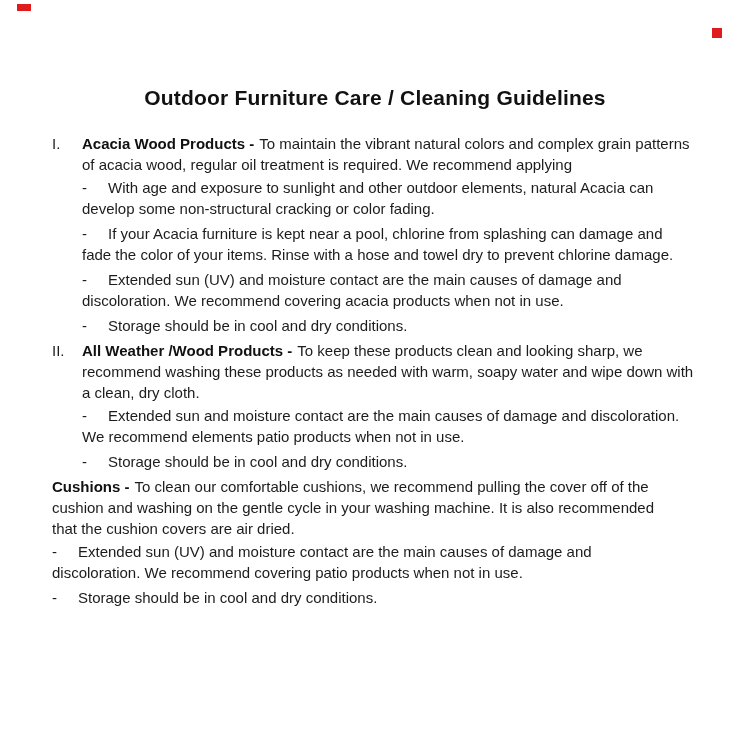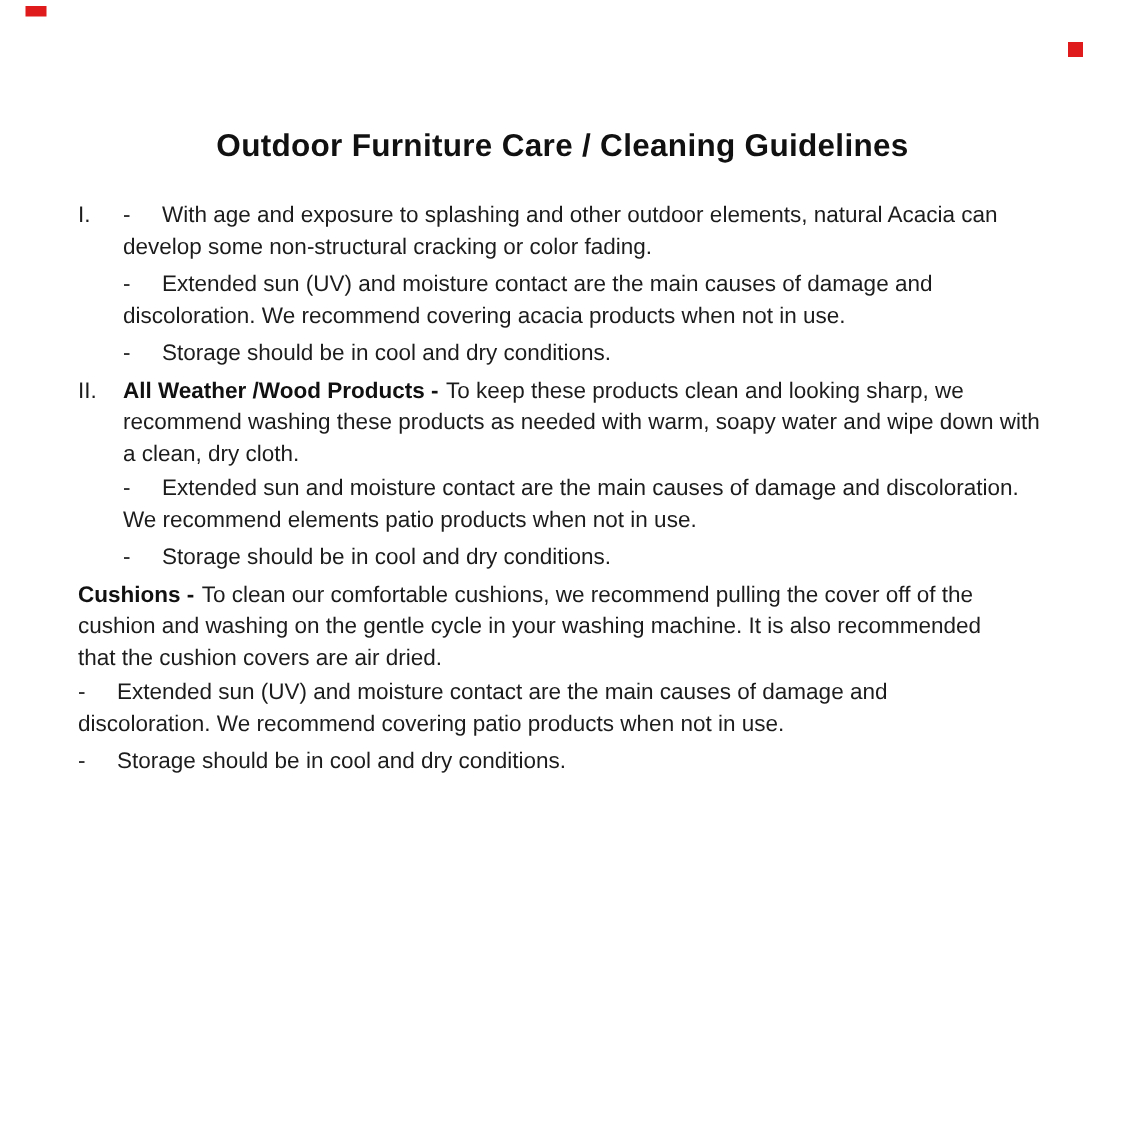--- a/index.html
+++ b/index.html
@@ -67,22 +67,26 @@
   <div class="mark mark-right"></div>
   <div class="mark mark-bottom"></div>
 
   <div class="doc">
 
     <h1 class="title">Outdoor Furniture Care / Cleaning Guidelines</h1>
 
     <div class="section">
       <div class="numeral">I.</div>
       <div class="content">
-        <p class="bullet"><span class="dash">-</span><span>With age and exposure to splashing and other outdoor elements, natural Acacia can
+        <p class="lead"><b>Acacia Wood Products -</b><span>To maintain the vibrant natural colors and complex grain patterns
+of acacia wood, regular oil treatment is required. We recommend applying</span></p>
+        <p class="bullet"><span class="dash">-</span><span>With age and exposure to sunlight and other outdoor elements, natural Acacia can
 develop some non-structural cracking or color fading.</span></p>
+        <p class="bullet"><span class="dash">-</span><span>If your Acacia furniture is kept near a pool, chlorine from splashing can damage and
+fade the color of your items. Rinse with a hose and towel dry to prevent chlorine damage.</span></p>
         <p class="bullet"><span class="dash">-</span><span>Extended sun (UV) and moisture contact are the main causes of damage and
 discoloration. We recommend covering acacia products when not in use.</span></p>
         <p class="bullet"><span class="dash">-</span><span>Storage should be in cool and dry conditions.</span></p>
       </div>
     </div>
 
     <div class="section">
       <div class="numeral">II.</div>
       <div class="content">
         <p class="lead"><b>All Weather /Wood Products -</b><span>To keep these products clean and looking sharp, we

